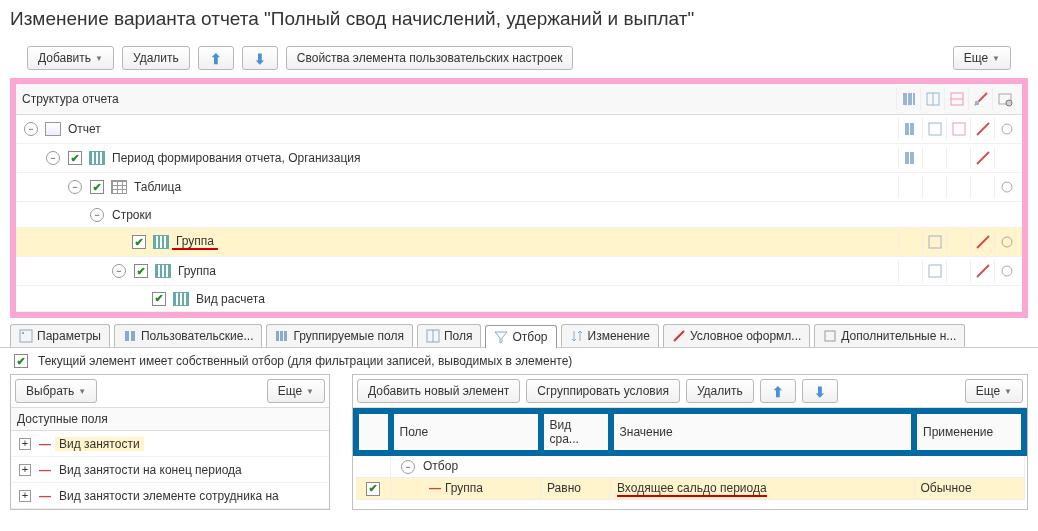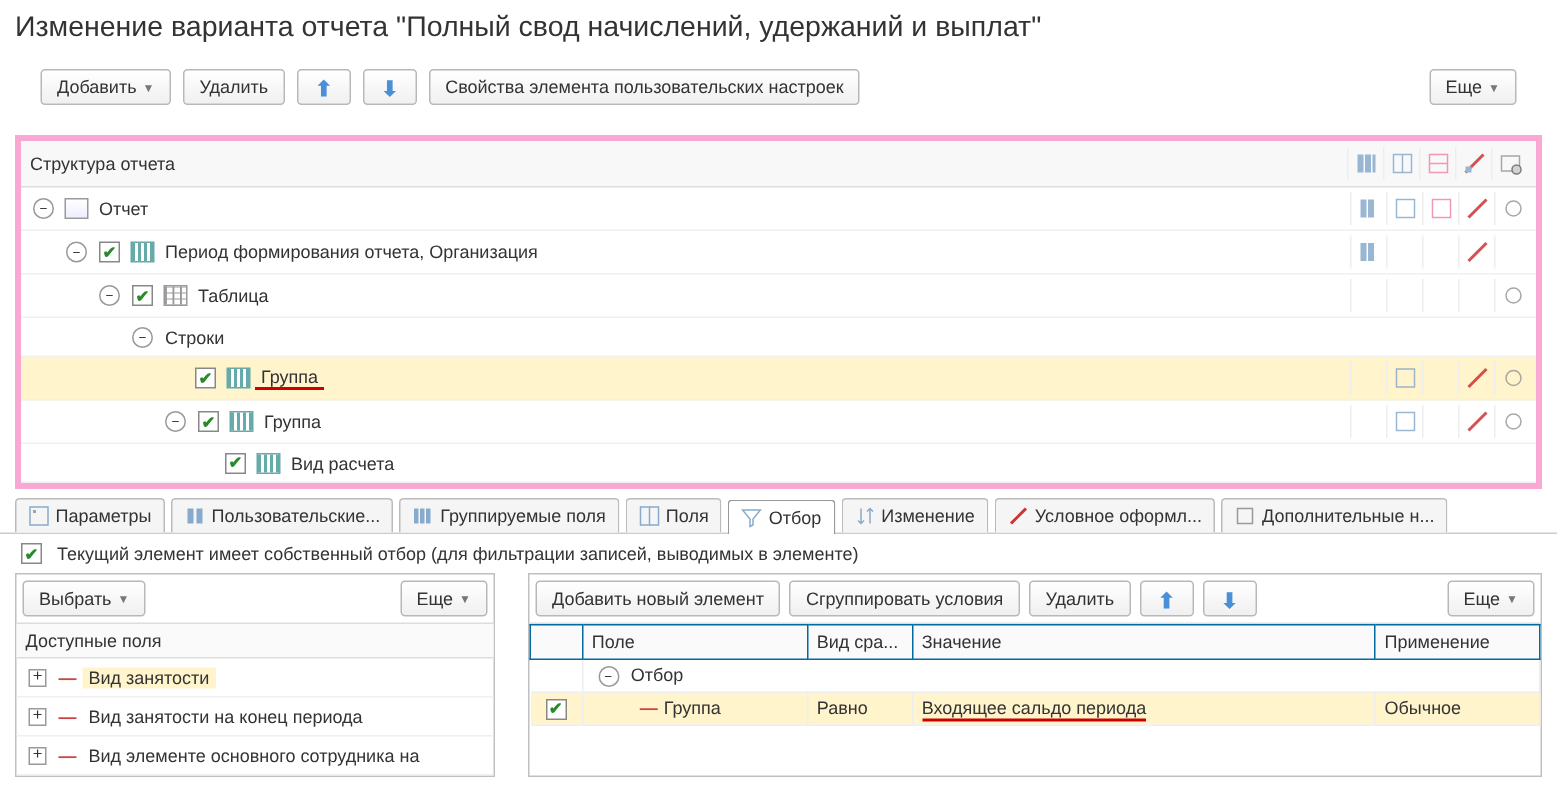--- a/index.html
+++ b/index.html
@@ -5,21 +5,21 @@
 *{box-sizing:border-box;margin:0;padding:0;font-family:Arial,sans-serif;font-size:12px;color:#333}
 body{background:#fff;width:1038px}
 .title{font-size:19px;color:#333;padding:8px 10px 12px;font-weight:normal}
 .toolbar{display:flex;gap:8px;padding:4px 27px;align-items:center}
 .btn{background:linear-gradient(#fff,#f0f0f0);border:1px solid #b8b8b8;border-radius:3px;padding:4px 10px;height:24px;display:inline-flex;align-items:center;gap:4px;cursor:pointer;white-space:nowrap}
 .dd-arrow{font-size:8px;color:#777}
 .spacer{flex:1}
 .arrow-up,.arrow-down{width:14px;height:14px;display:inline-block}
 .arrow-up{color:#4a90d9;font-size:14px;font-weight:bold}
 .arrow-down{color:#4a90d9;font-size:14px;font-weight:bold}
-.panel{border:4px solid #f9a8d4;margin:16px 10px 0}
+.panel{border:6px solid #f9a8d4;margin:4px 10px 0}
 .panel-hdr{background:#f8f8f8;padding:4px 6px;border-bottom:1px solid #ddd;display:flex;align-items:center}
 .tree{max-height:230px;overflow-y:auto;overflow-x:hidden}
 .row{display:flex;align-items:center;padding:3px 4px;border-bottom:1px solid #f0f0f0;min-height:26px}
 .row.hl{background:#fff4cc}
 .tgl{width:14px;height:14px;border:1px solid #999;border-radius:7px;display:inline-flex;align-items:center;justify-content:center;margin:0 4px;font-size:9px;cursor:pointer;background:#fff}
 .sq-tgl{width:12px;height:12px;border:1px solid #999;display:inline-flex;align-items:center;justify-content:center;margin:0 4px;font-size:11px;line-height:1;cursor:pointer;background:#fff}
 .chk{width:14px;height:14px;border:1px solid #888;background:#fff;margin:0 4px;display:inline-flex;align-items:center;justify-content:center;font-size:11px;color:#2a8a2a;font-weight:bold;cursor:pointer}
 .ico{width:16px;height:14px;margin:0 3px;display:inline-block}
 .ico-doc{background:linear-gradient(#fff,#eef);border:1px solid #999}
 .ico-bars{background:repeating-linear-gradient(90deg,#6aa 0,#6aa 2px,#fff 2px,#fff 4px);border:1px solid #6aa}
@@ -35,21 +35,21 @@
 .tab.active{background:#fff;border-color:#999;position:relative;top:1px}
 .tab-ico{width:14px;height:14px;display:inline-block}
 .sub-bar{display:flex;align-items:center;gap:6px;padding:6px 10px;border-top:1px solid #ccc}
 .split{display:flex;gap:22px;padding:0 10px}
 .left-pane{width:320px;border:1px solid #c0c0c0}
 .right-pane{flex:1;border:1px solid #c0c0c0}
 .pane-tools{display:flex;gap:6px;padding:4px;border-bottom:1px solid #ddd;align-items:center}
 .col-hdr{background:#fafafa;padding:4px 6px;border-bottom:1px solid #ddd}
 .filter-row td{padding:3px 6px;border-right:1px solid #eee;border-bottom:1px solid #eee;vertical-align:middle}
 table.ft{width:100%;border-collapse:collapse}
-table.ft th{background:#fafafa;padding:4px 6px;border:1px solid #0369a1;font-weight:normal;text-align:left}
+table.ft th{background:#fafafa;padding:4px 6px;border:6px solid #0369a1;font-weight:normal;text-align:left}
 .hl-y{background:#fff4cc}
 .minus{color:#c44;font-weight:bold;margin:0 4px}
 svg{display:block}
 </style>
 </head>
 <body>
 
 <div class="title">Изменение варианта отчета "Полный свод начислений, удержаний и выплат"</div>
 
 <div class="toolbar">
@@ -355,21 +355,21 @@
       <span class="lbl hl-y">Вид занятости</span>
     </div>
     <div class="row">
       <span class="sq-tgl">+</span>
       <span class="minus">—</span>
       <span class="lbl">Вид занятости на конец периода</span>
     </div>
     <div class="row">
       <span class="sq-tgl">+</span>
       <span class="minus">—</span>
-      <span class="lbl">Вид элементе основного сотрудника на</span>
+      <span class="lbl">Вид занятости элементе сотрудника на</span>
     </div>
   </div>
 
   <div class="right-pane">
     <div class="pane-tools">
       <button class="btn">Добавить новый элемент</button>
       <button class="btn">Сгруппировать условия</button>
       <button class="btn">Удалить</button>
       <button class="btn">
           <span class="arrow-up">⬆</span>

